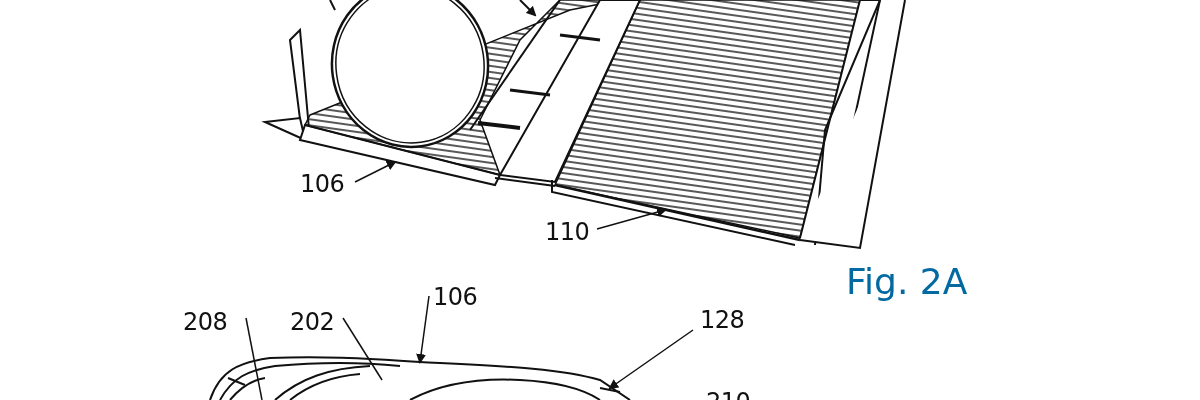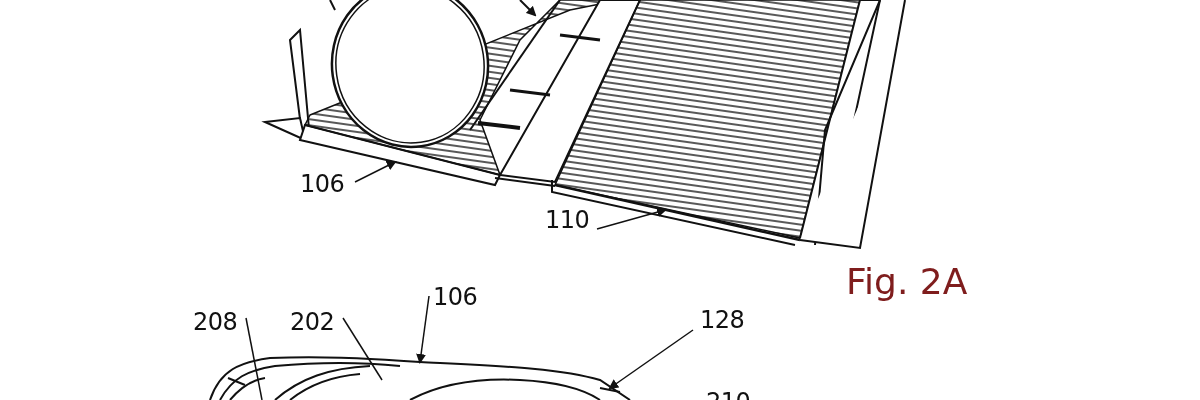--- a/index.html
+++ b/index.html
@@ -1,19 +1,19 @@
 <!DOCTYPE html>
 <html><head>
 <meta charset="utf-8">
 <style>
   html, body { margin:0; padding:0; background:#fff; }
   body { width:1200px; height:400px; overflow:hidden; position:relative; font-family:"DejaVu Sans", sans-serif; }
   svg { position:absolute; left:0; top:0; }
   .lbl { position:absolute; font-family:"DejaVu Sans", sans-serif; font-size:24px; color:#111; line-height:1; letter-spacing:-0.5px; }
-  .fig { position:absolute; font-family:"DejaVu Sans", sans-serif; font-size:36px; color:#7f1d1d; line-height:1; }
+  .fig { position:absolute; font-family:"DejaVu Sans", sans-serif; font-size:36px; color:#0369a1; line-height:1; }
 </style>
 </head>
 <body>
 
 <svg width="1200" height="400" viewBox="0 0 1200 400">
   <defs>
     <marker id="arr" markerWidth="10" markerHeight="10" refX="8" refY="5" orient="auto" markerUnits="userSpaceOnUse">
       <path d="M0,0 L10,5 L0,10 Z" fill="#111"></path>
     </marker>
     <pattern id="slats" width="6" height="6" patternUnits="userSpaceOnUse" patternTransform="rotate(8)">
@@ -69,19 +69,19 @@
 
   <g stroke="#111" stroke-width="1.5" fill="none">
     <line x1="246" y1="318" x2="262" y2="400"></line>
     <line x1="343" y1="318" x2="382" y2="380"></line>
     <line x1="429" y1="296" x2="420" y2="362" marker-end="url(#arr)"></line>
     <line x1="693" y1="330" x2="610" y2="388" marker-end="url(#arr)"></line>
   </g>
 </svg>
 
 <div class="lbl" style="left:300px;top:172px;">106</div>
-<div class="lbl" style="left:545px;top:208px;">110</div>
+<div class="lbl" style="left:545px;top:220px;">110</div>
 <div class="fig" style="left:846px;top:264px;">Fig. 2A</div>
-<div class="lbl" style="left:193px;top:310px;text-align:center;">208</div>
+<div class="lbl" style="left:183px;top:310px;text-align:center;">208</div>
 <div class="lbl" style="left:290px;top:310px;text-align:right;">202</div>
 <div class="lbl" style="left:433px;top:285px;">106</div>
 <div class="lbl" style="left:700px;top:308px;">128</div>
 <div class="lbl" style="left:706px;top:390px;">210</div>
 
 </body></html>

